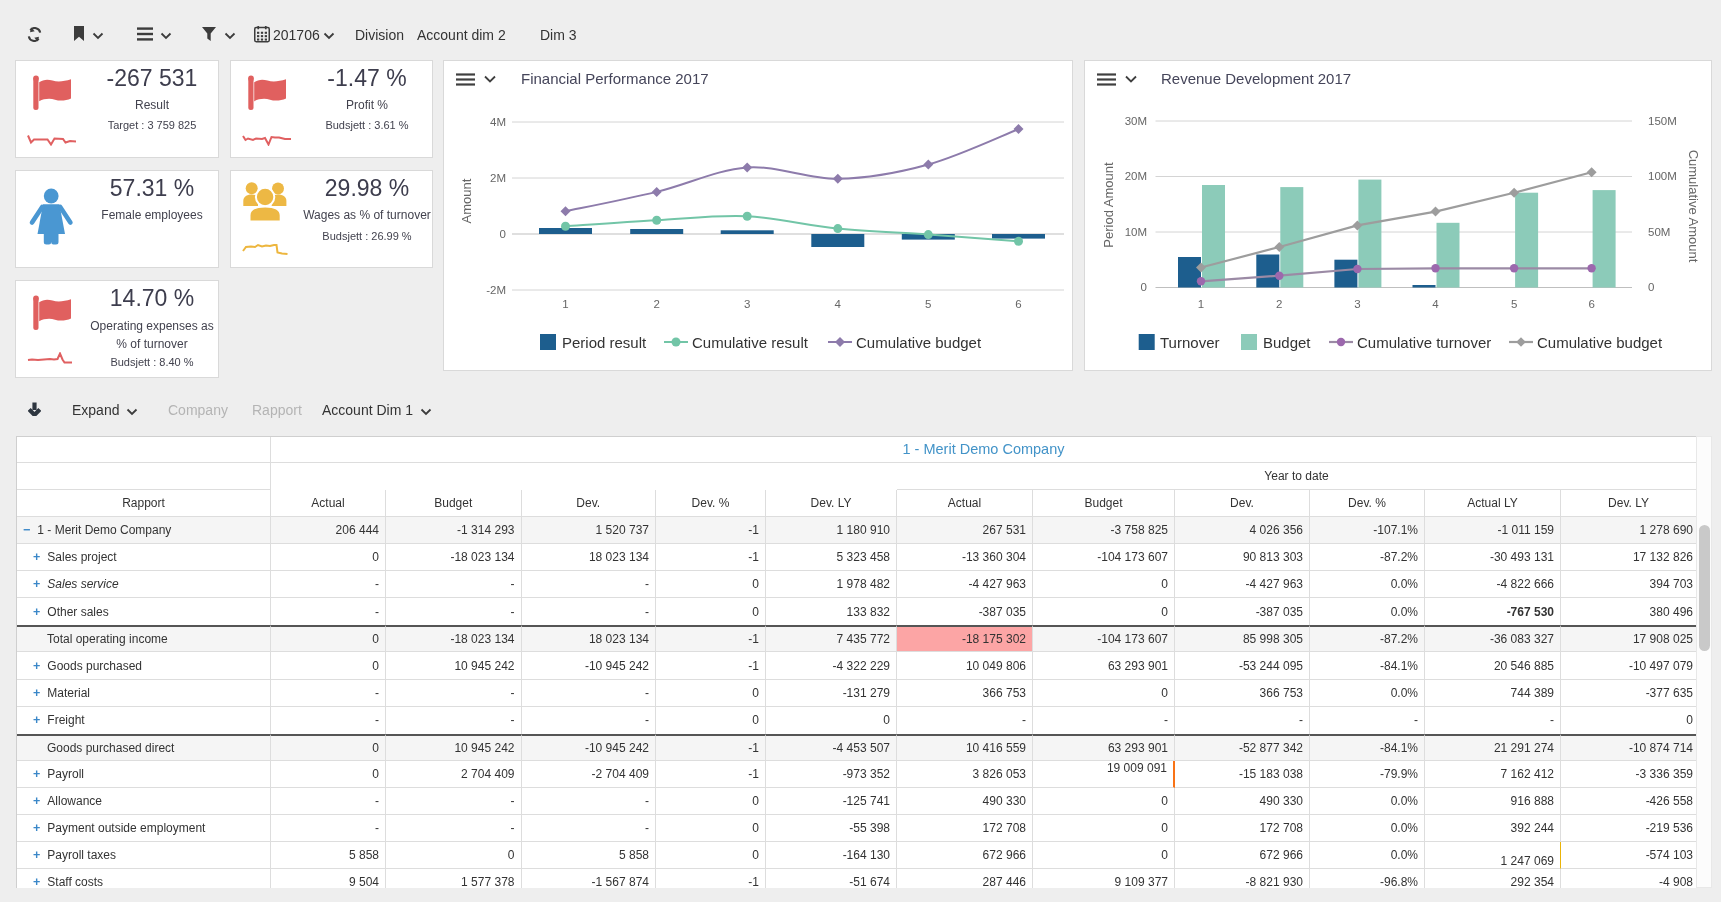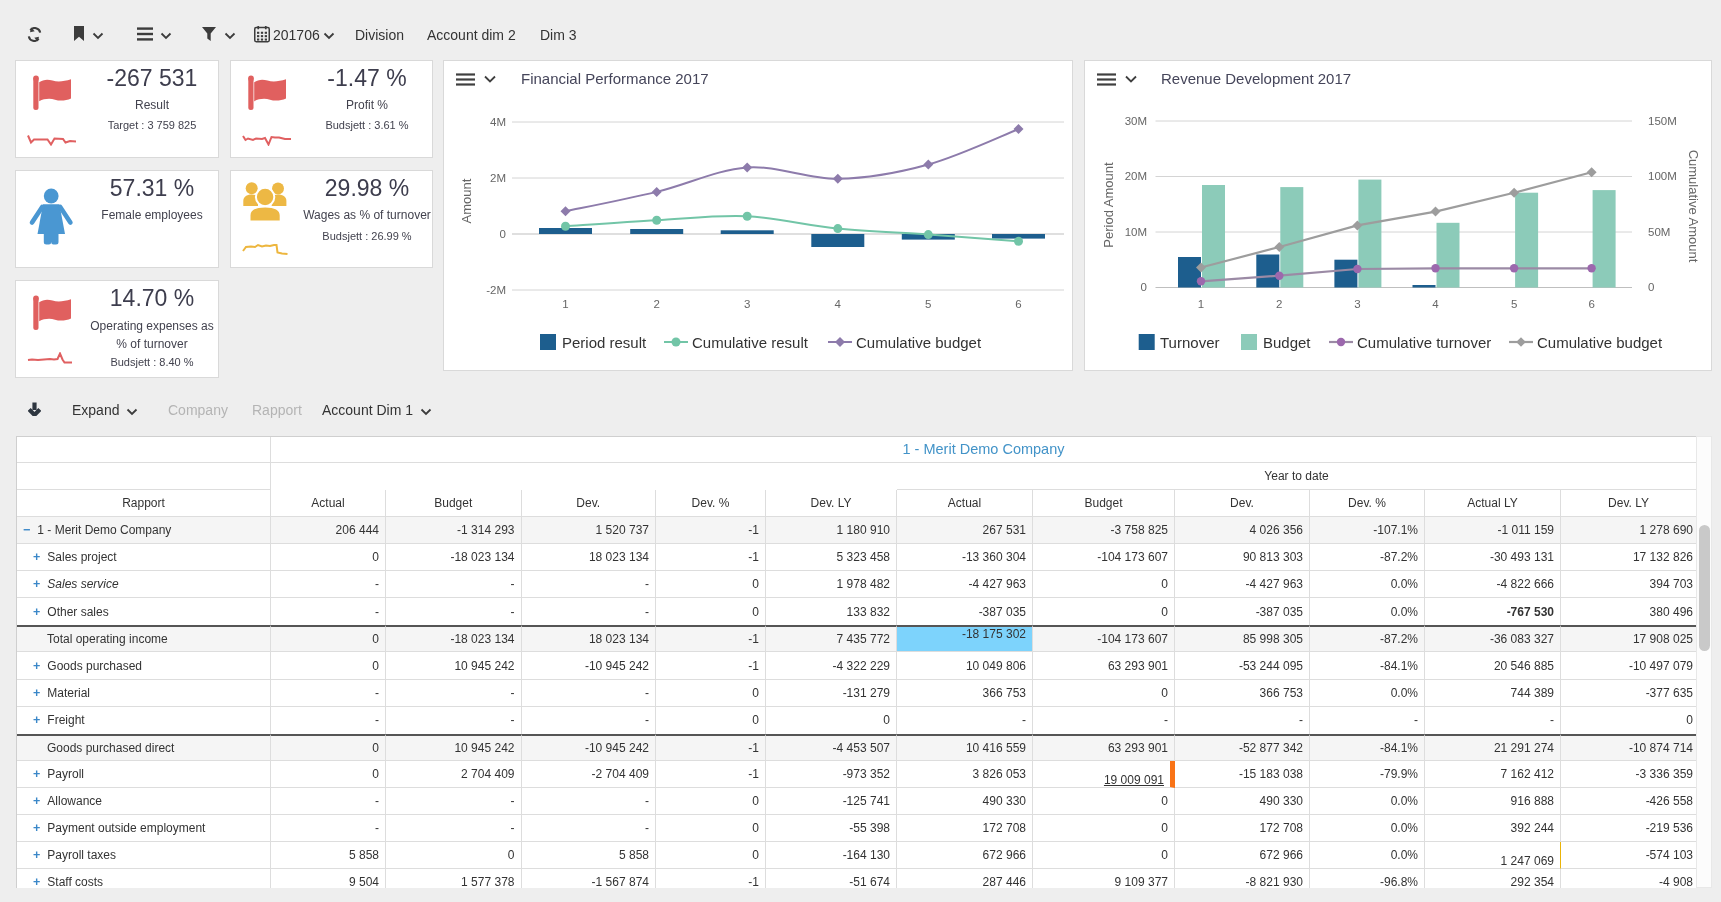--- a/index.html
+++ b/index.html
@@ -60,21 +60,21 @@
       <rect x="3.2" y="13.8" width="2.4" height="2.2"></rect>
         <rect x="7.3" y="13.8" width="2.4" height="2.2"></rect>
         <rect x="11.4" y="13.8" width="2.4" height="2.2"></rect>
     </g>
   </svg>
   <div class="abs tbtxt" style="left:273px;top:27px;">201706</div>
   <svg class="abs" style="left:323px;top:32px;" width="12" height="8" viewBox="0 0 12 8">
       <polyline points="1.5,1.5 6,6 10.5,1.5" fill="none" stroke="#3c3c3c" stroke-width="1.8"></polyline>
     </svg>
   <div class="abs tbtxt" style="left:355px;top:27px;">Division</div>
-  <div class="abs tbtxt" style="left:427px;top:27px;">Account dim 2</div>
+  <div class="abs tbtxt" style="left:417px;top:27px;">Account dim 2</div>
   <div class="abs tbtxt" style="left:540px;top:27px;">Dim 3</div>
 </div>
 
 <div class="card" style="left:15px;top:60px;width:204px;height:98px;">
   <svg class="abs" style="left:17px;top:14px;" width="40" height="36" viewBox="0 0 40 36">
       <circle cx="3" cy="3.5" r="2.9" fill="#e0605f"></circle>
       <rect x="0.3" y="3" width="5.2" height="32" rx="2.5" fill="#e0605f"></rect>
       <path d="M6.2 7.3 C10 4.6 14.5 4.1 19.5 5.6 C24.5 7.1 31 6.6 38 4.3 L38 23.5 C33 25.7 27 26.2 22 24.7 C17 23.2 11 23.7 6.2 26.2 Z" fill="#e0605f"></path>
     </svg>
   <div class="kpinum" style="top:4px;">-267 531</div>
@@ -493,21 +493,21 @@
         </div>
         <div style="height:27.1px;border-right:1px solid #ddd;border-bottom:1px solid #ddd;display:flex;align-items:center;background:#f5f5f5;border-top:2px solid #555;">
           <span style="margin-left:auto;padding-right:6px;">18 023 134</span>
         </div>
         <div style="height:27.1px;border-right:1px solid #ddd;border-bottom:1px solid #ddd;display:flex;align-items:center;background:#f5f5f5;border-top:2px solid #555;">
           <span style="margin-left:auto;padding-right:6px;">-1</span>
         </div>
         <div style="height:27.1px;border-right:1px solid #ddd;border-bottom:1px solid #ddd;display:flex;align-items:center;background:#f5f5f5;border-top:2px solid #555;">
           <span style="margin-left:auto;padding-right:6px;">7 435 772</span>
         </div>
-        <div style="height:27.1px;border-right:1px solid #ddd;border-bottom:1px solid #ddd;display:flex;align-items:flex-start;background:#7dd3fc;border-top:2px solid #555;">
+        <div style="height:27.1px;border-right:1px solid #ddd;border-bottom:1px solid #ddd;display:flex;align-items:center;background:#fca5a5;border-top:2px solid #555;">
           <span style="margin-left:auto;padding-right:6px;">-18 175 302</span>
         </div>
         <div style="height:27.1px;border-right:1px solid #ddd;border-bottom:1px solid #ddd;display:flex;align-items:center;background:#f5f5f5;border-top:2px solid #555;">
           <span style="margin-left:auto;padding-right:6px;">-104 173 607</span>
         </div>
         <div style="height:27.1px;border-right:1px solid #ddd;border-bottom:1px solid #ddd;display:flex;align-items:center;background:#f5f5f5;border-top:2px solid #555;">
           <span style="margin-left:auto;padding-right:6px;">85 998 305</span>
         </div>
         <div style="height:27.1px;border-right:1px solid #ddd;border-bottom:1px solid #ddd;display:flex;align-items:center;background:#f5f5f5;border-top:2px solid #555;">
           <span style="margin-left:auto;padding-right:6px;">-87.2%</span>
@@ -680,21 +680,21 @@
         </div>
         <div style="height:27.1px;border-right:1px solid #ddd;border-bottom:1px solid #ddd;display:flex;align-items:center;">
           <span style="margin-left:auto;padding-right:6px;">-1</span>
         </div>
         <div style="height:27.1px;border-right:1px solid #ddd;border-bottom:1px solid #ddd;display:flex;align-items:center;">
           <span style="margin-left:auto;padding-right:6px;">-973 352</span>
         </div>
         <div style="height:27.1px;border-right:1px solid #ddd;border-bottom:1px solid #ddd;display:flex;align-items:center;">
           <span style="margin-left:auto;padding-right:6px;">3 826 053</span>
         </div>
-        <div style="height:27.1px;border-right:5px solid #f97316;border-bottom:1px solid #ddd;display:flex;align-items:flex-end;text-decoration:underline;">
+        <div style="height:27.1px;border-right:2px solid #f97316;border-bottom:1px solid #ddd;display:flex;align-items:flex-start;">
           <span style="margin-left:auto;padding-right:6px;">19 009 091</span>
         </div>
         <div style="height:27.1px;border-right:1px solid #ddd;border-bottom:1px solid #ddd;display:flex;align-items:center;">
           <span style="margin-left:auto;padding-right:6px;">-15 183 038</span>
         </div>
         <div style="height:27.1px;border-right:1px solid #ddd;border-bottom:1px solid #ddd;display:flex;align-items:center;">
           <span style="margin-left:auto;padding-right:6px;">-79.9%</span>
         </div>
         <div style="height:27.1px;border-right:1px solid #ddd;border-bottom:1px solid #ddd;display:flex;align-items:center;">
           <span style="margin-left:auto;padding-right:6px;">7 162 412</span>

